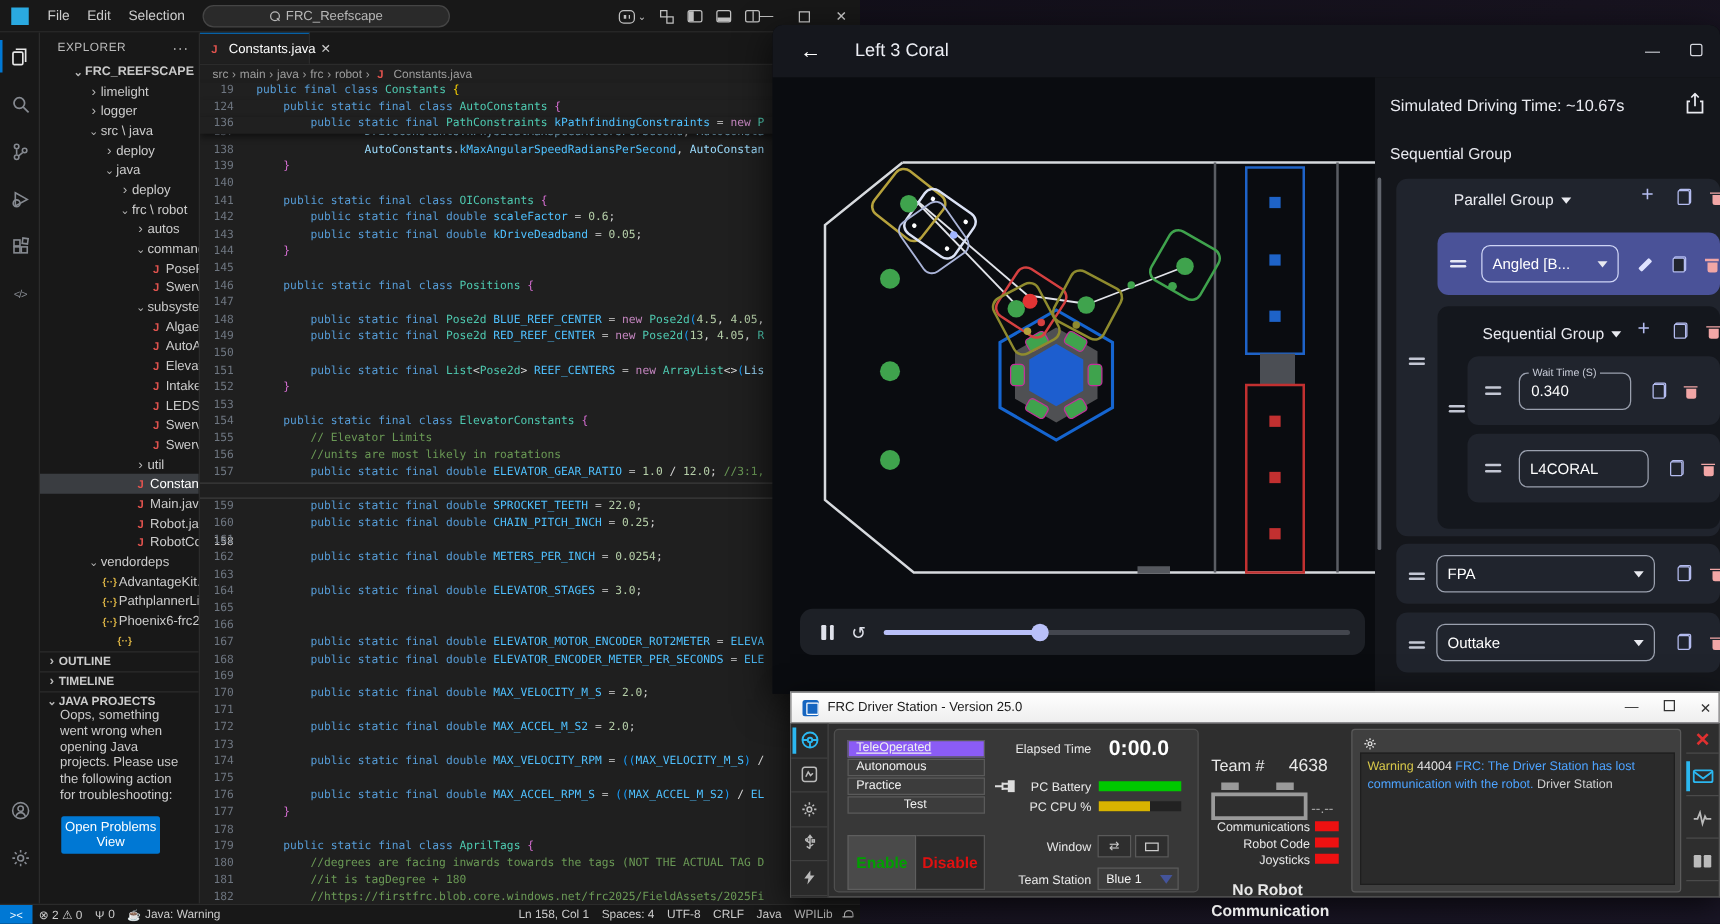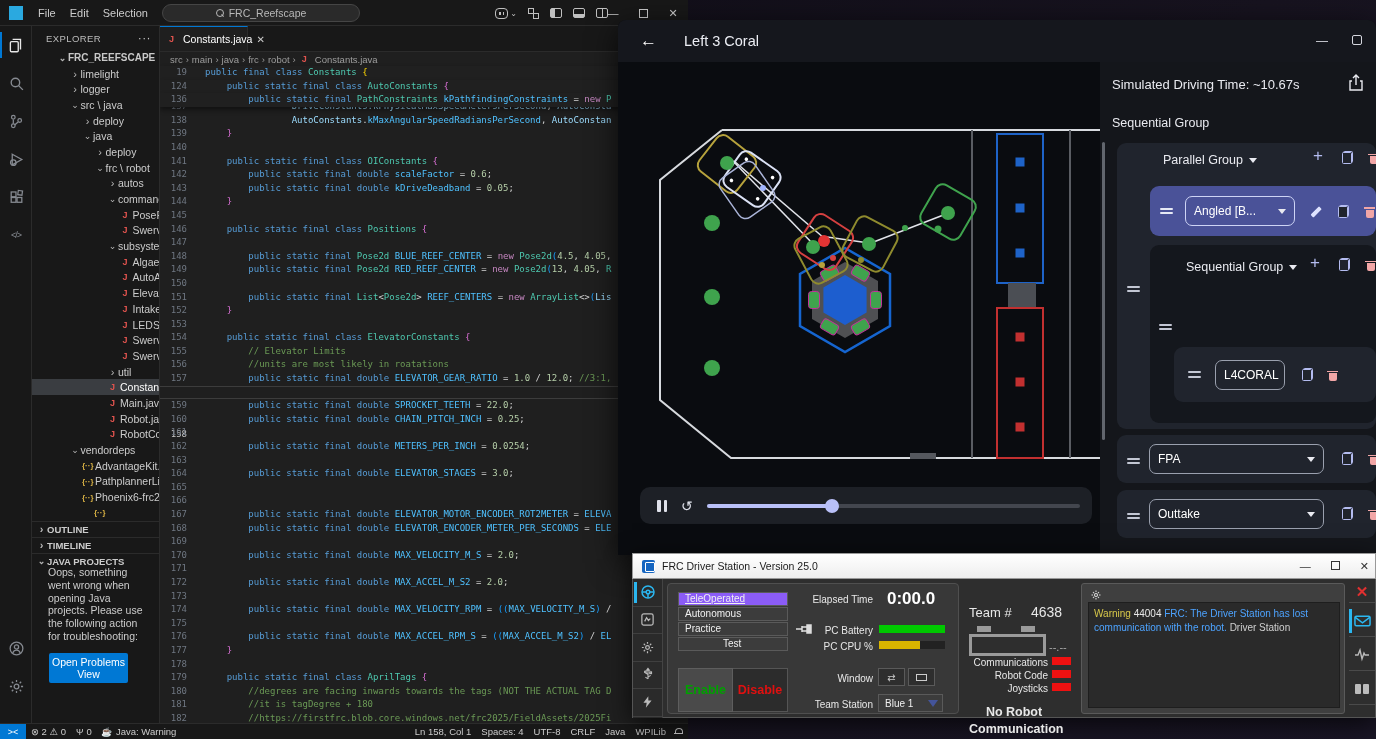--- a/index.html
+++ b/index.html
@@ -601,27 +601,39 @@
               <i></i>
             </span>
           <div class="grp-row" style="left:36px;top:15px">
             <span>Sequential Group</span>
               <span class="dd-caret"></span>
           </div>
           <span class="ic-plus" style="position:absolute;left:160px;top:8px">+</span>
           <span class="ic-copy" style="position:absolute;left:189px;top:13px"></span>
           <span class="ic-trash" style="position:absolute;left:215px;top:13px"></span>
 
+          <div class="subcard" style="left:24px;top:40px;width:202px;height:55px">
+            <span class="hbars" style="margin-left:14px">
+                <i></i>
+                <i></i>
+              </span>
+            <div class="wait-box" style="margin-left:14px">
+              <span class="wait-label">Wait Time (S)</span>
+              <span>0.340</span>
+            </div>
+            <span class="ic-copy" style="margin-left:17px"></span>
+            <span class="ic-trash" style="margin-left:14px"></span>
+          </div>
 
           <div class="subcard" style="left:24px;top:102px;width:202px;height:55px">
             <span class="hbars" style="margin-left:14px">
                 <i></i>
                 <i></i>
               </span>
-            <div class="dd-box" style="margin-left:14px;width:70px">
+            <div class="dd-box" style="margin-left:14px;width:104px">
               <span>L4CORAL</span>
             </div>
             <span class="ic-copy" style="margin-left:17px"></span>
             <span class="ic-trash" style="margin-left:14px"></span>
           </div>
         </div>
       </div>
 
       <div class="card" style="left:17px;top:428px;width:259px;height:48px">
         <span class="hbars" style="position:absolute;left:10px;top:20px">

